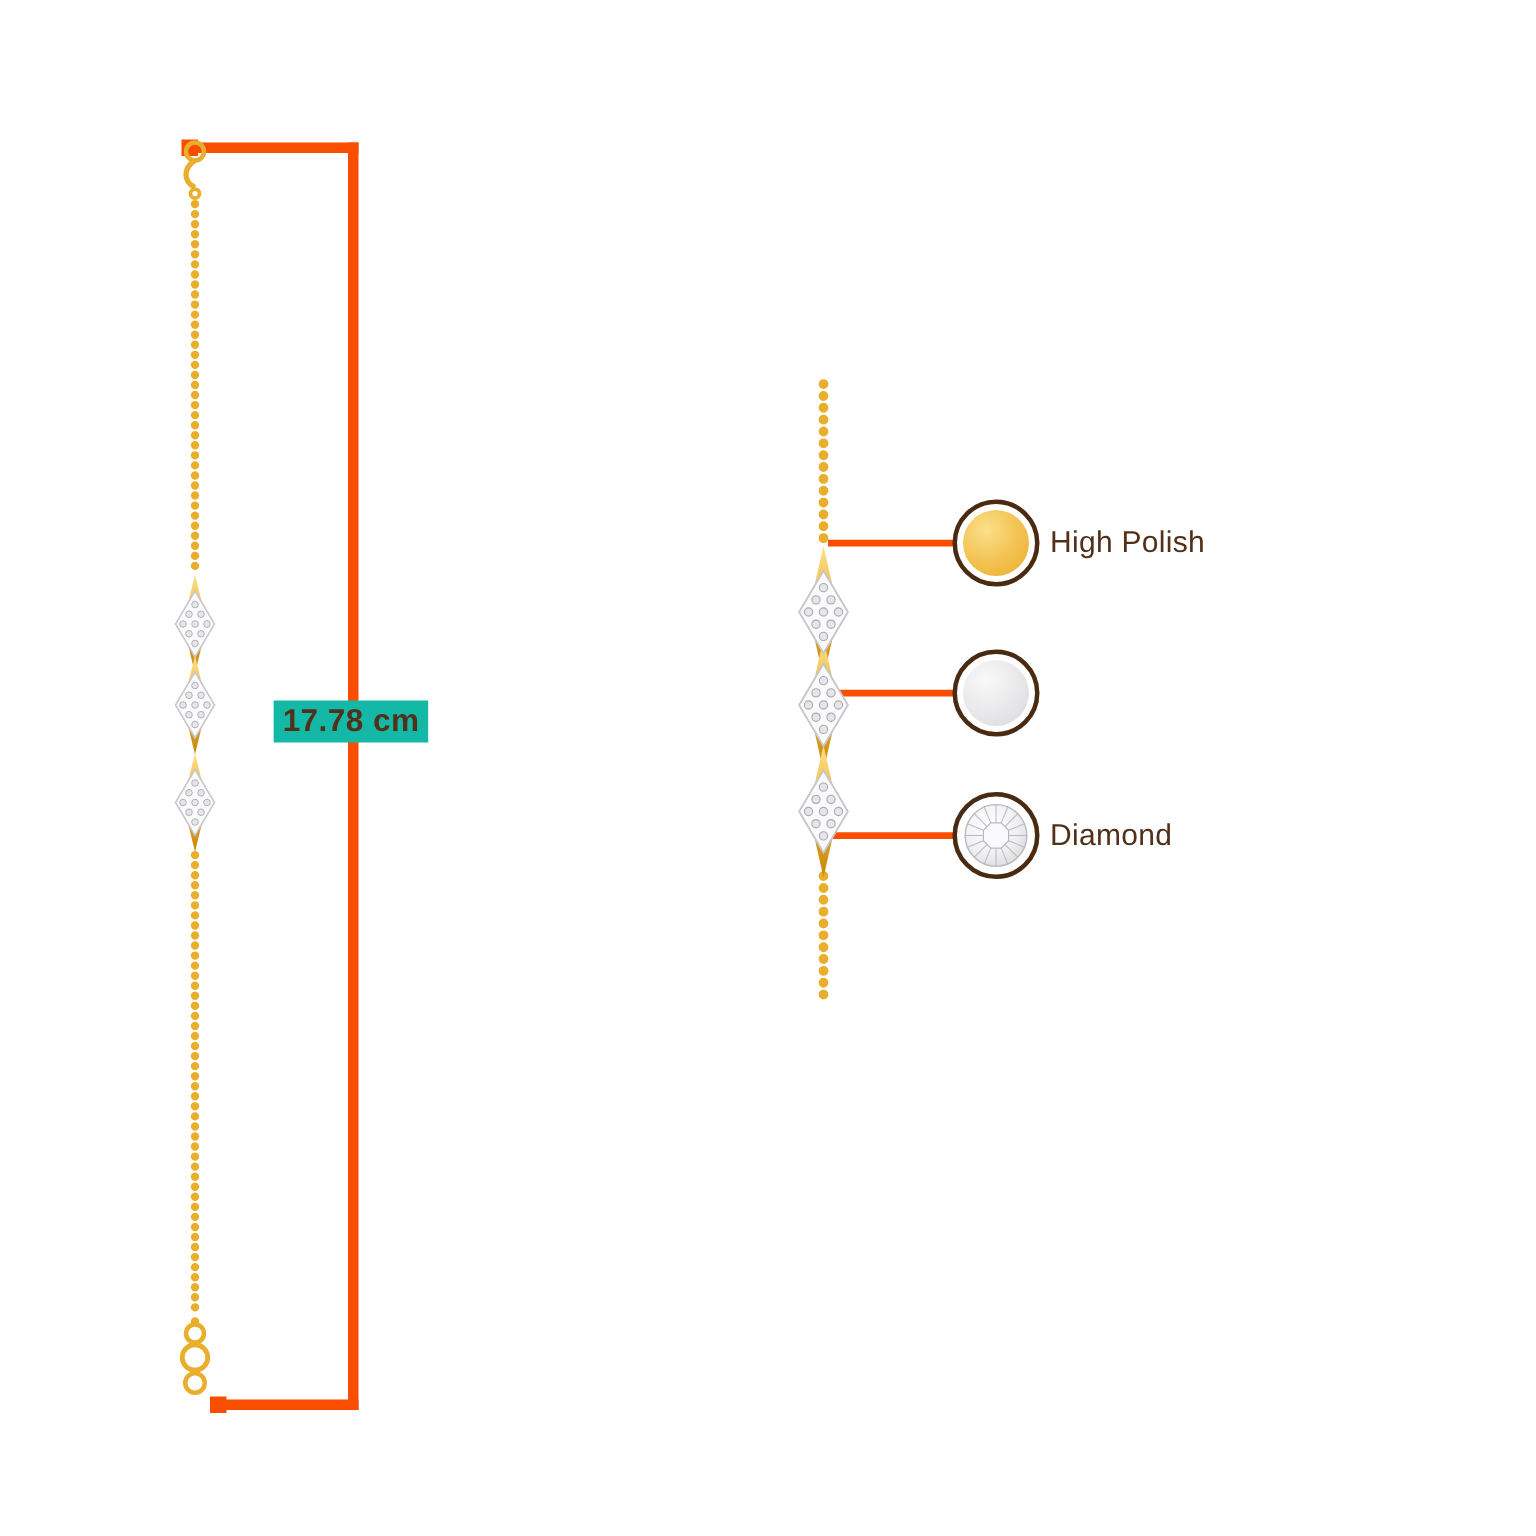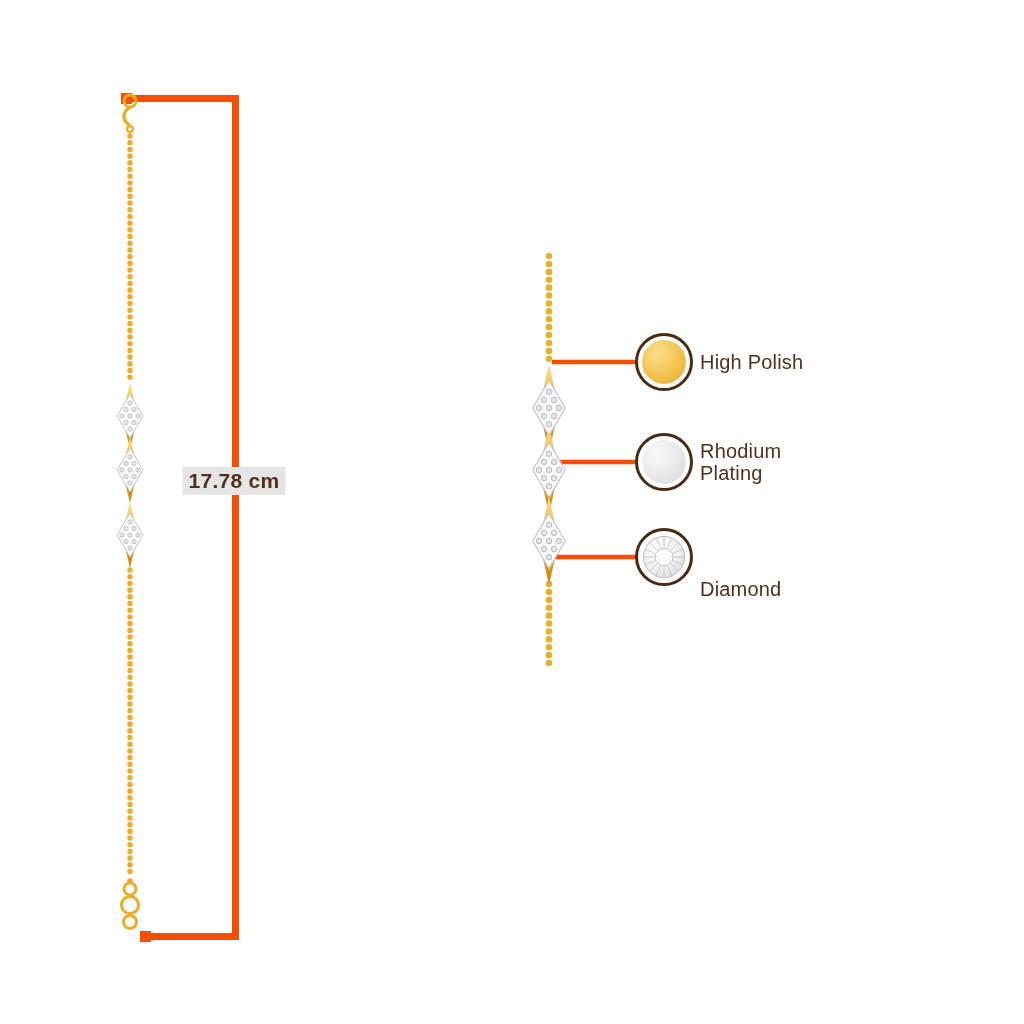--- a/index.html
+++ b/index.html
@@ -1,26 +1,26 @@
 <!DOCTYPE html>
 <html><head>
 <meta charset="utf-8">
 <style>
   html,body{margin:0;padding:0;background:#fff;}
   .stage{position:relative;width:1024px;height:1024px;background:#ffffff;overflow:hidden;
          font-family:"Liberation Sans",sans-serif;}
   svg.canvas{position:absolute;left:0;top:0;}
   .measure-label{position:absolute;left:234px;top:481px;transform:translate(-50%,-50%);
-    background:#e5e5e5;padding:2px 6px;font-size:21px;font-weight:bold;color:#53301A;
+    background:#14b8a6;padding:2px 6px;font-size:21px;font-weight:bold;color:#53301A;
     white-space:nowrap;letter-spacing:.3px;}
   .legend-label{position:absolute;font-size:20px;font-weight:normal;color:#53301A;
     line-height:22px;letter-spacing:.2px;}
   .legend-label.l1{left:700px;top:351px;}
   .legend-label.l2{left:700px;top:440px;width:105px;}
-  .legend-label.l3{left:700px;top:546px;margin-top:32px;}
+  .legend-label.l3{left:700px;top:546px;}
   .swatch{position:absolute;width:58px;height:58px;border:3px solid #4A2B12;border-radius:50%;
     box-sizing:border-box;background:#fff;display:flex;align-items:center;justify-content:center;}
   .swatch.s1{left:635px;top:333px;}
   .swatch.s2{left:635px;top:433px;}
   .swatch.s3{left:635px;top:528px;}
   .disc{width:44px;height:44px;border-radius:50%;}
   .disc.gold{background:radial-gradient(circle at 35% 30%, #FBDF8B 0%, #F2C14E 55%, #E8AE2F 100%);}
   .disc.silver{background:radial-gradient(circle at 35% 30%, #F9F9F9 0%, #E6E6E8 60%, #D8D8DC 100%);}
 </style>
 </head>
@@ -125,16 +125,15 @@
           <stop offset="1" stop-color="#D8D8DC"></stop>
         </radialGradient>
       </defs>
       <circle cx="0" cy="0" r="21.5" fill="url(#gemGrad)" stroke="#B9B9BF" stroke-width="1"></circle>
       <polygon points="8.78,3.64 3.64,8.78 -3.64,8.78 -8.78,3.64 -8.78,-3.64 -3.64,-8.78 3.64,-8.78 8.78,-3.64" fill="#FAFAFC" stroke="#B9B9BF" stroke-width="0.8"></polygon>
       <path fill="none" stroke="#B9B9BF" stroke-width="0.7" d="M8.8 0L21.5 0M6.2 6.2L15.2 15.2M0 8.8L0 21.5M-6.2 6.2L-15.2 15.2M-8.8 0L-21.5 0M-6.2 -6.2L-15.2 -15.2M0 -8.8L0 -21.5M6.2 -6.2L15.2 -15.2M8.78 3.64L19.9 8.2M3.64 8.78L8.2 19.9M-3.64 8.78L-8.2 19.9M-8.78 3.64L-19.9 8.2M-8.78 -3.64L-19.9 -8.2M-3.64 -8.78L-8.2 -19.9M3.64 -8.78L8.2 -19.9M8.78 -3.64L19.9 -8.2"></path>
     </svg>
   </div>
 
   <div class="legend-label l1">High Polish</div>
-  <div class="legend-label l2">Rhodium Plating</div>
   <div class="legend-label l3">Diamond</div>
 
 </div>
 
 </body></html>

